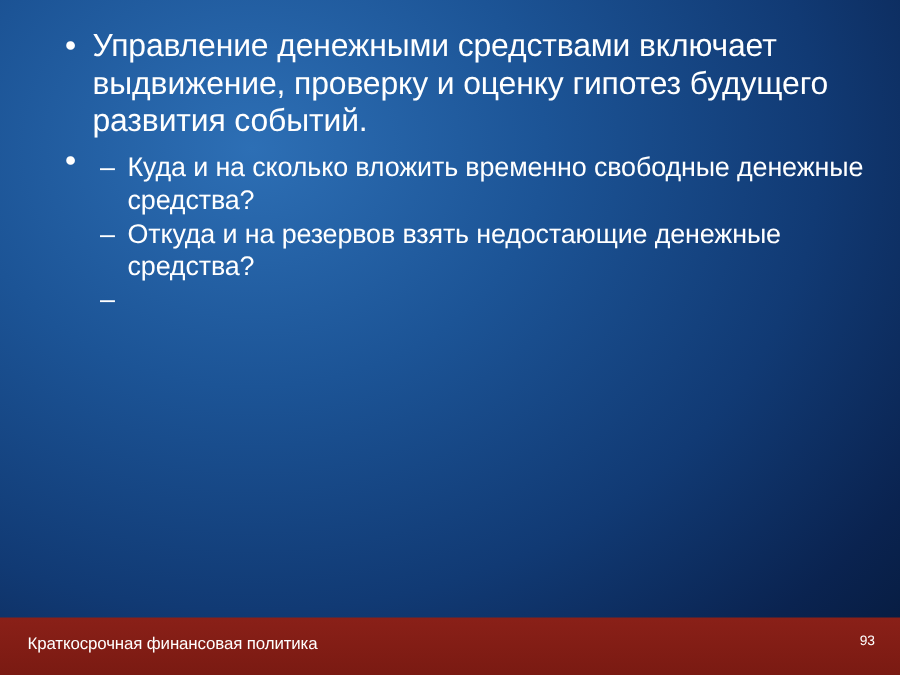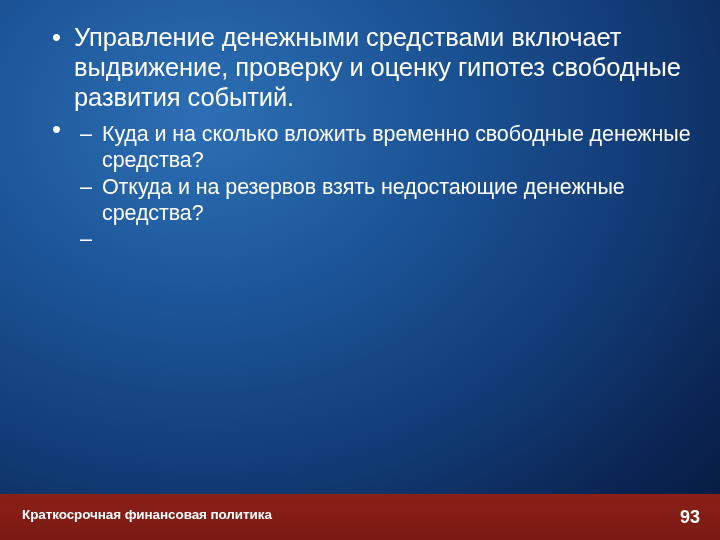--- a/index.html
+++ b/index.html
@@ -68,48 +68,47 @@
     line-height: 1.2;
   }
   .footer-bar {
     position: absolute;
     left: 0;
     bottom: 0;
     width: 720px;
     height: 46px;
     background: #7e1c14;
     background: linear-gradient(to bottom, #8a2018 0%, #7a1a12 100%);
-    font-weight: bold;
   }
   .footer-text {
     position: absolute;
     left: 22px;
     top: 13px;
     font-size: 13.5px;
     color: #ffffff;
     letter-spacing: -0.1px;
   }
   .footer-page {
     position: absolute;
     right: 20px;
     top: 13px;
-    font-size: 18px;
+    font-size: 11px;
     color: #ffffff;
   }
 </style>
 </head>
 <body>
 
 <div class="slide">
 
   <div class="content">
     <ul class="level1">
       <li>
         <span class="bullet1">•</span>
-        <span>Управление денежными средствами включает выдвижение, проверку и оценку гипотез свободные развития событий.</span>
+        <span>Управление денежными средствами включает выдвижение, проверку и оценку гипотез будущего развития событий.</span>
       </li>
       <li>
         <span class="bullet1">•</span>
       </li>
     </ul>
 
     <ul class="level2">
       <li>
         <span class="bullet2">–</span>
         <span>Куда и на сколько вложить временно свободные денежные средства?</span>

